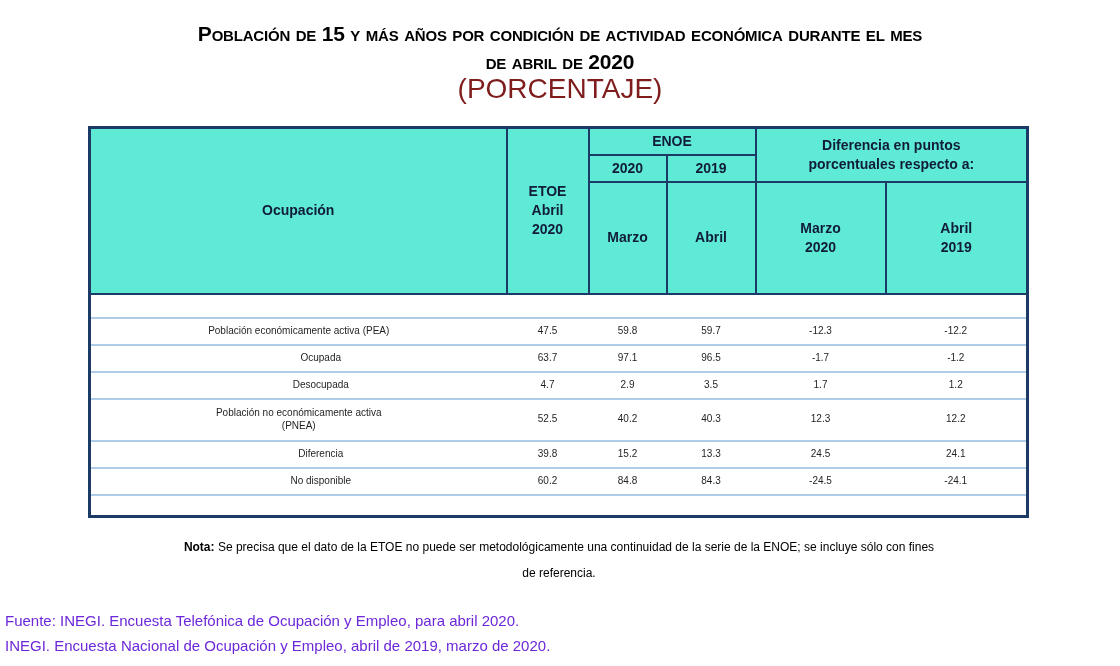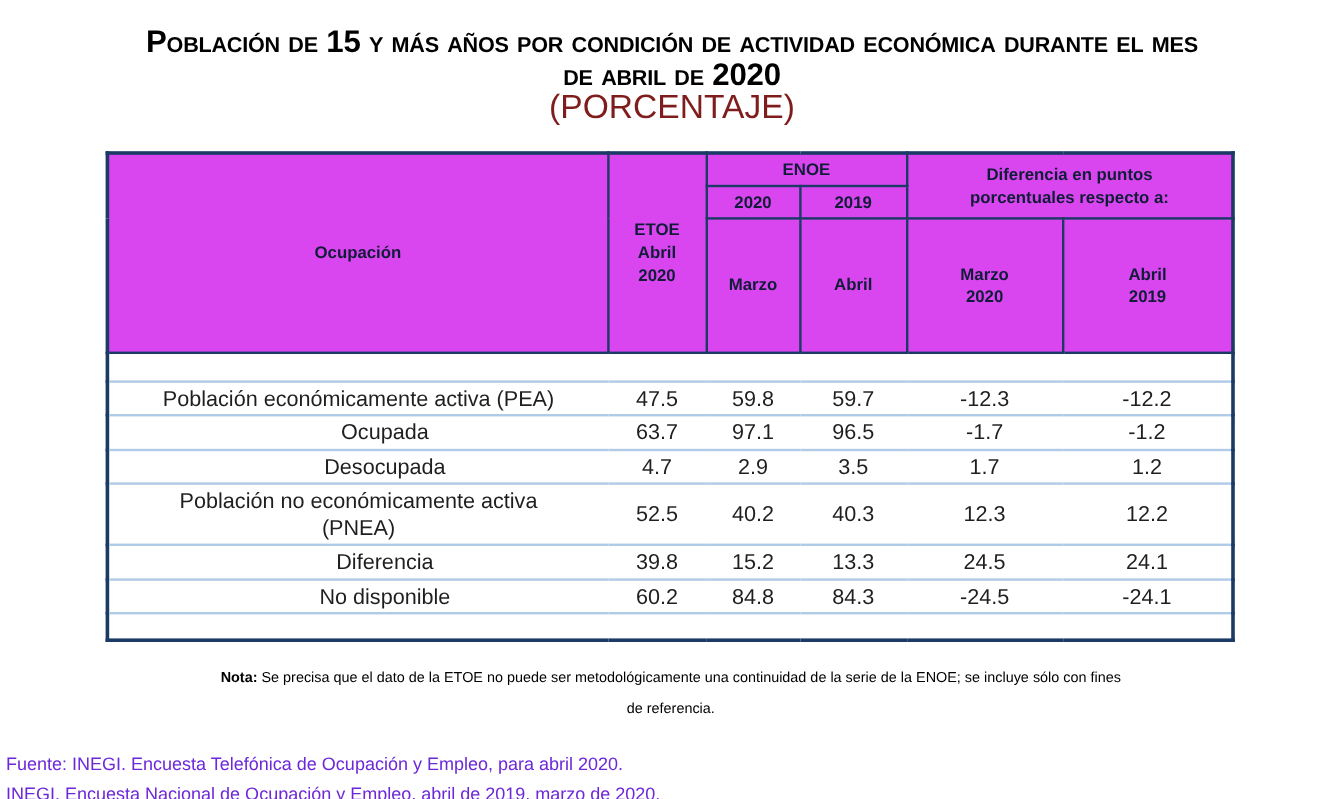--- a/index.html
+++ b/index.html
@@ -5,41 +5,41 @@
   html,body{margin:0;padding:0;}
   body{
     width:1120px;height:666px;background:#ffffff;overflow:hidden;
     font-family:"Liberation Sans", sans-serif;color:#1f1f1f;
   }
   .page{position:relative;width:1120px;height:666px;}
 
   
   .title-block{padding-top:20px;text-align:center;}
   .title-line{
-    font-weight:bold;font-variant:small-caps;font-size:26px;line-height:28px;
+    font-weight:bold;font-variant:small-caps;font-size:21px;line-height:28px;
     letter-spacing:-0.2px;color:#000;white-space:nowrap;
   }
   .subtitle-line{font-size:28px;line-height:26px;color:#7f1d1d;white-space:nowrap;}
 
   
   table.pop{
     margin:24px 0 0 88px;border-collapse:collapse;table-layout:fixed;width:938px;
     border:3px solid #1b3a66;
   }
   table.pop th{
-    background:#d946ef;border:2px solid #1b3a66;color:#111c38;
+    background:#5eead4;border:2px solid #1b3a66;color:#111c38;
     font-size:14px;font-weight:bold;text-align:center;vertical-align:middle;
     white-space:pre-line;line-height:1.35;padding:2px 16px;
   }
   th.hbottom{border-bottom:3px solid #1b3a66;}
   tr.hr1{height:27px;} tr.hr2{height:27px;} tr.hr3{height:112px;}
 
   table.pop td{
     background:#fff;border:none;border-bottom:2px solid #b0cbe7;
-    font-size:18px;color:#1f1f1f;text-align:center;vertical-align:middle;
+    font-size:10px;color:#1f1f1f;text-align:center;vertical-align:middle;
     padding:2px 4px;line-height:1.25;
   }
   td.lbl{text-align:left;padding-left:8px;white-space:pre-line;border-right:2px solid #1b3a66;}
   td.lbl.indent{padding-left:48px;}
   td.etoe{border-left:2px solid #1b3a66;border-right:2px solid #1b3a66;}
   tr.r-data{height:27px;}
   tr.r-tall{height:42px;}
   tr.r-empty-top{height:24px;}
   tr.r-empty-bot{height:22px;}
   tr.r-empty-bot td{border-bottom:none;}

